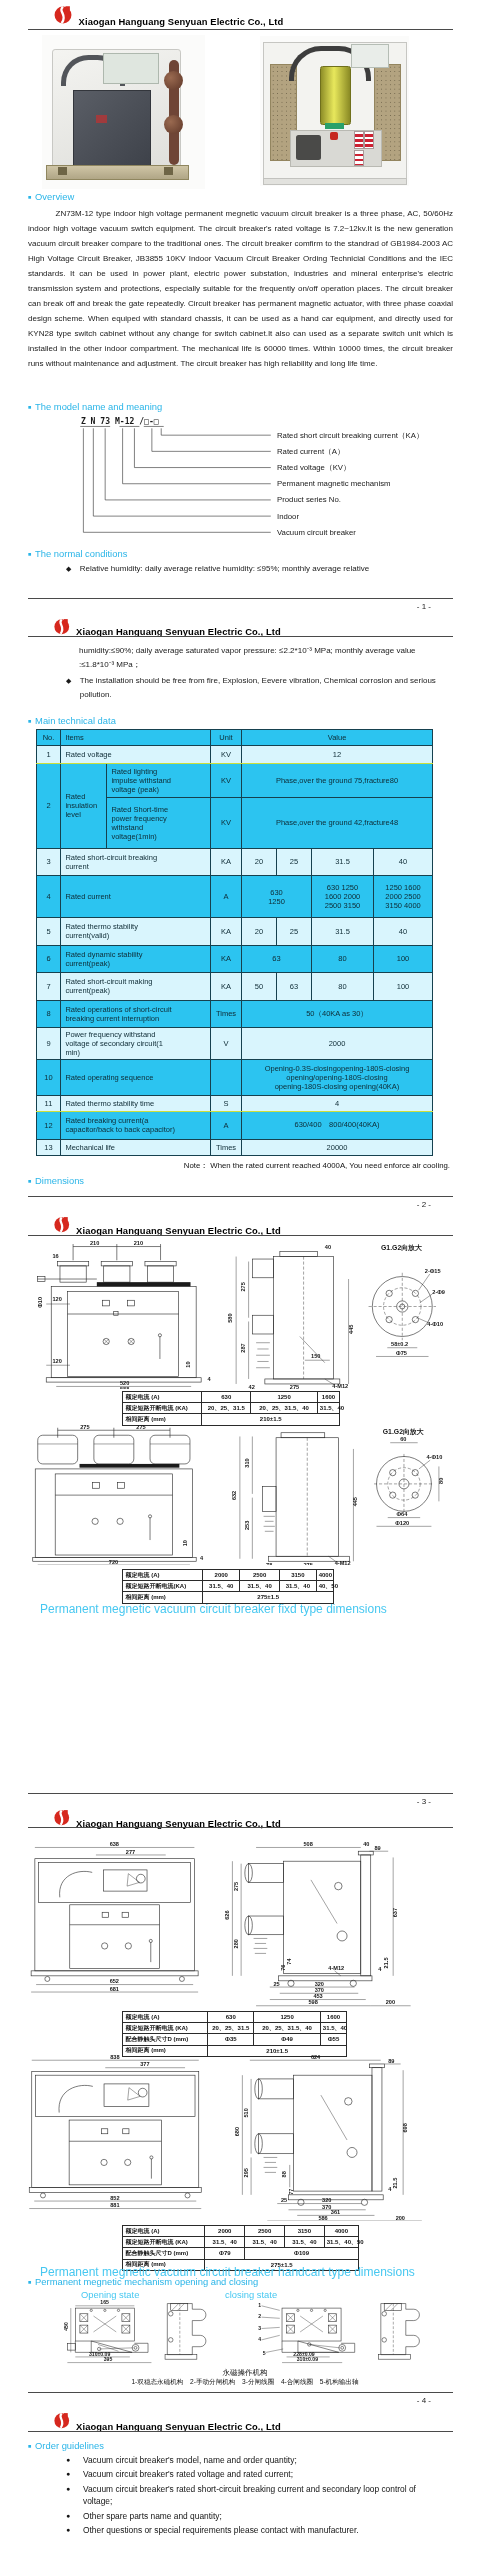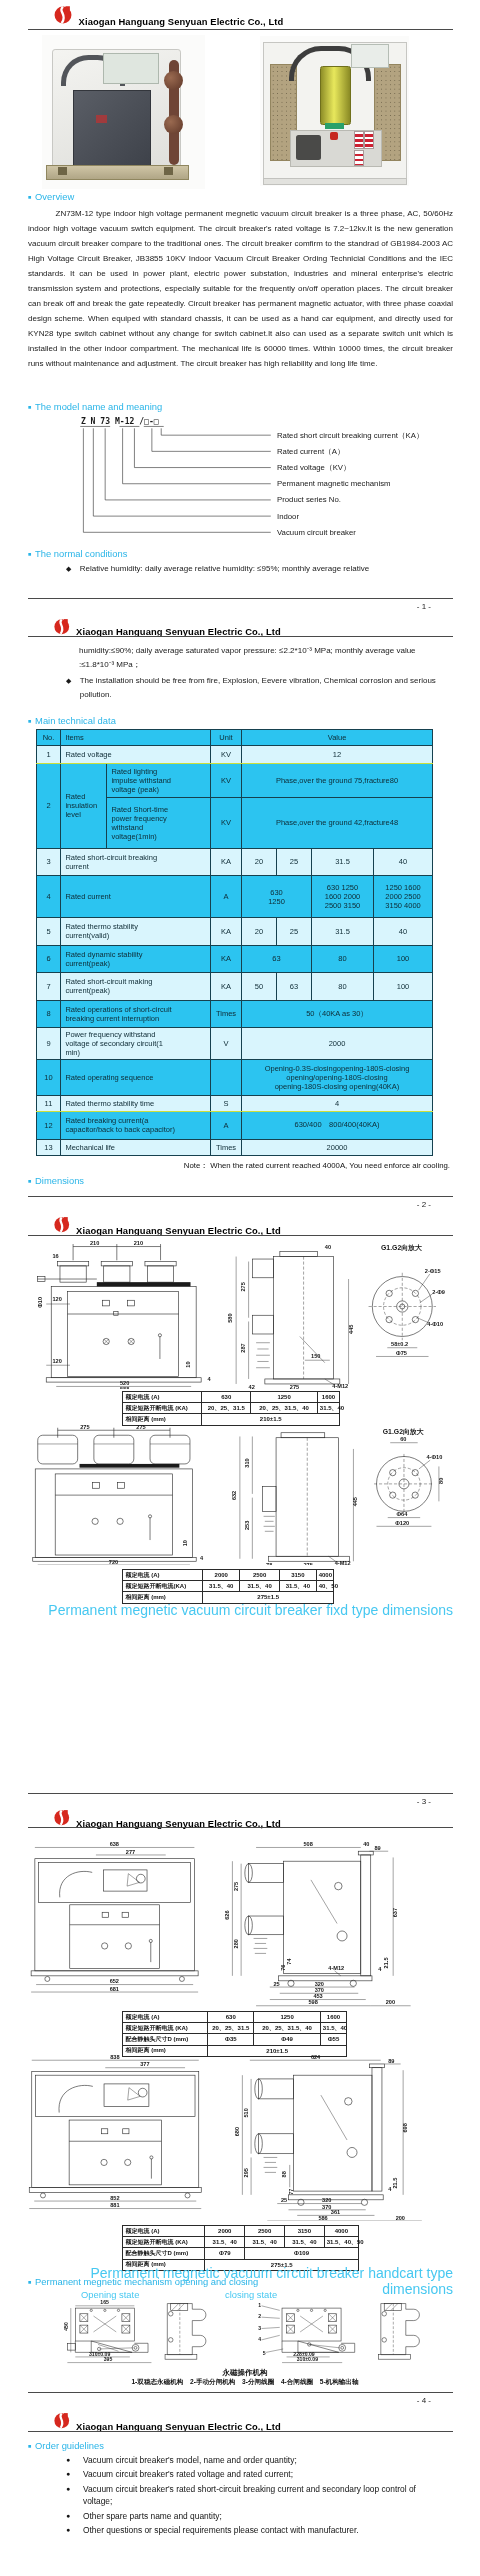--- a/index.html
+++ b/index.html
@@ -7,21 +7,21 @@
   .page{position:relative;width:481px;overflow:hidden;background:#fff;}
   
   .hdr{position:absolute;left:28px;right:16px;display:flex;align-items:flex-end;gap:5.6px;}
   .hdr .logo{margin-left:25px;flex:0 0 auto;}
   .hdr .co{font-weight:bold;font-size:9.4px;color:#000;letter-spacing:0.1px;}
   .rule{position:absolute;left:28px;right:28px;height:1.2px;background:#4a4a4a;}
   .pnum{position:absolute;right:50px;font-size:8px;color:#222;}
   
   .sec{position:absolute;left:28px;color:#2ab5e8;font-size:9.4px;font-weight:400;}
   .sec .sq{font-size:5.6px;vertical-align:1.2px;margin-right:3.7px;}
-  .cap{position:absolute;left:40px;right:28px;text-align:right;color:#47c8f1;font-size:14px;}
+  .cap{position:absolute;left:40px;right:28px;text-align:left;color:#47c8f1;font-size:12px;}
   
   .para{position:absolute;left:28px;right:28px;font-size:8px;line-height:15px;text-align:justify;color:#1a1a1a;}
   .indent{text-indent:27.5px;}
   .cond{position:absolute;left:66px;right:37px;font-size:8px;line-height:13.7px;color:#1a1a1a;}
   .cond .row{display:flex;margin-bottom:1.2px;}
   .cond .dia{flex:0 0 13.7px;font-size:6.9px;}
   .cont{position:absolute;left:79px;right:37px;font-size:8px;line-height:13.7px;color:#1a1a1a;}
   
   table.main{position:absolute;border-collapse:collapse;table-layout:fixed;border-radius:18px;}
   table.main td{border:0.9px solid #16414f;font-size:7.5px;padding:0.6px 2.5px;text-align:center;vertical-align:middle;white-space:pre-line;color:#0e2b35;}
@@ -44,21 +44,21 @@
   svg.cad text.big{font-size:11px;}
   
   svg.model line,svg.model polyline{stroke:#333;fill:none;stroke-width:1;}
   svg.model text{fill:#1a1a1a;font-size:12.5px;stroke:none;font-family:"Liberation Sans",sans-serif;}
   svg.model text.code{font-family:"DejaVu Sans Mono",monospace;font-size:13px;font-weight:600;}
   
   .photo{position:absolute;background:#fbfbfa;}
   .photo *{position:absolute;}
   
   .state{position:absolute;color:#47c8f1;font-size:9.4px;}
-  .mcap{position:absolute;left:37px;right:28px;text-align:center;color:#111;font-weight:bold;}
+  .mcap{position:absolute;left:37px;right:28px;text-align:center;color:#111;font-weight:normal;}
   
   .order{position:absolute;left:66px;right:34px;font-size:8.4px;line-height:12.5px;color:#141414;}
   .order .row{display:flex;margin-bottom:1.9px;}
   .order .dot{flex:0 0 17px;font-size:6.9px;}
 </style>
 </head>
 <body>
 
 <div class="page" style="height:615px">
   <div class="hdr" style="top:5px">

